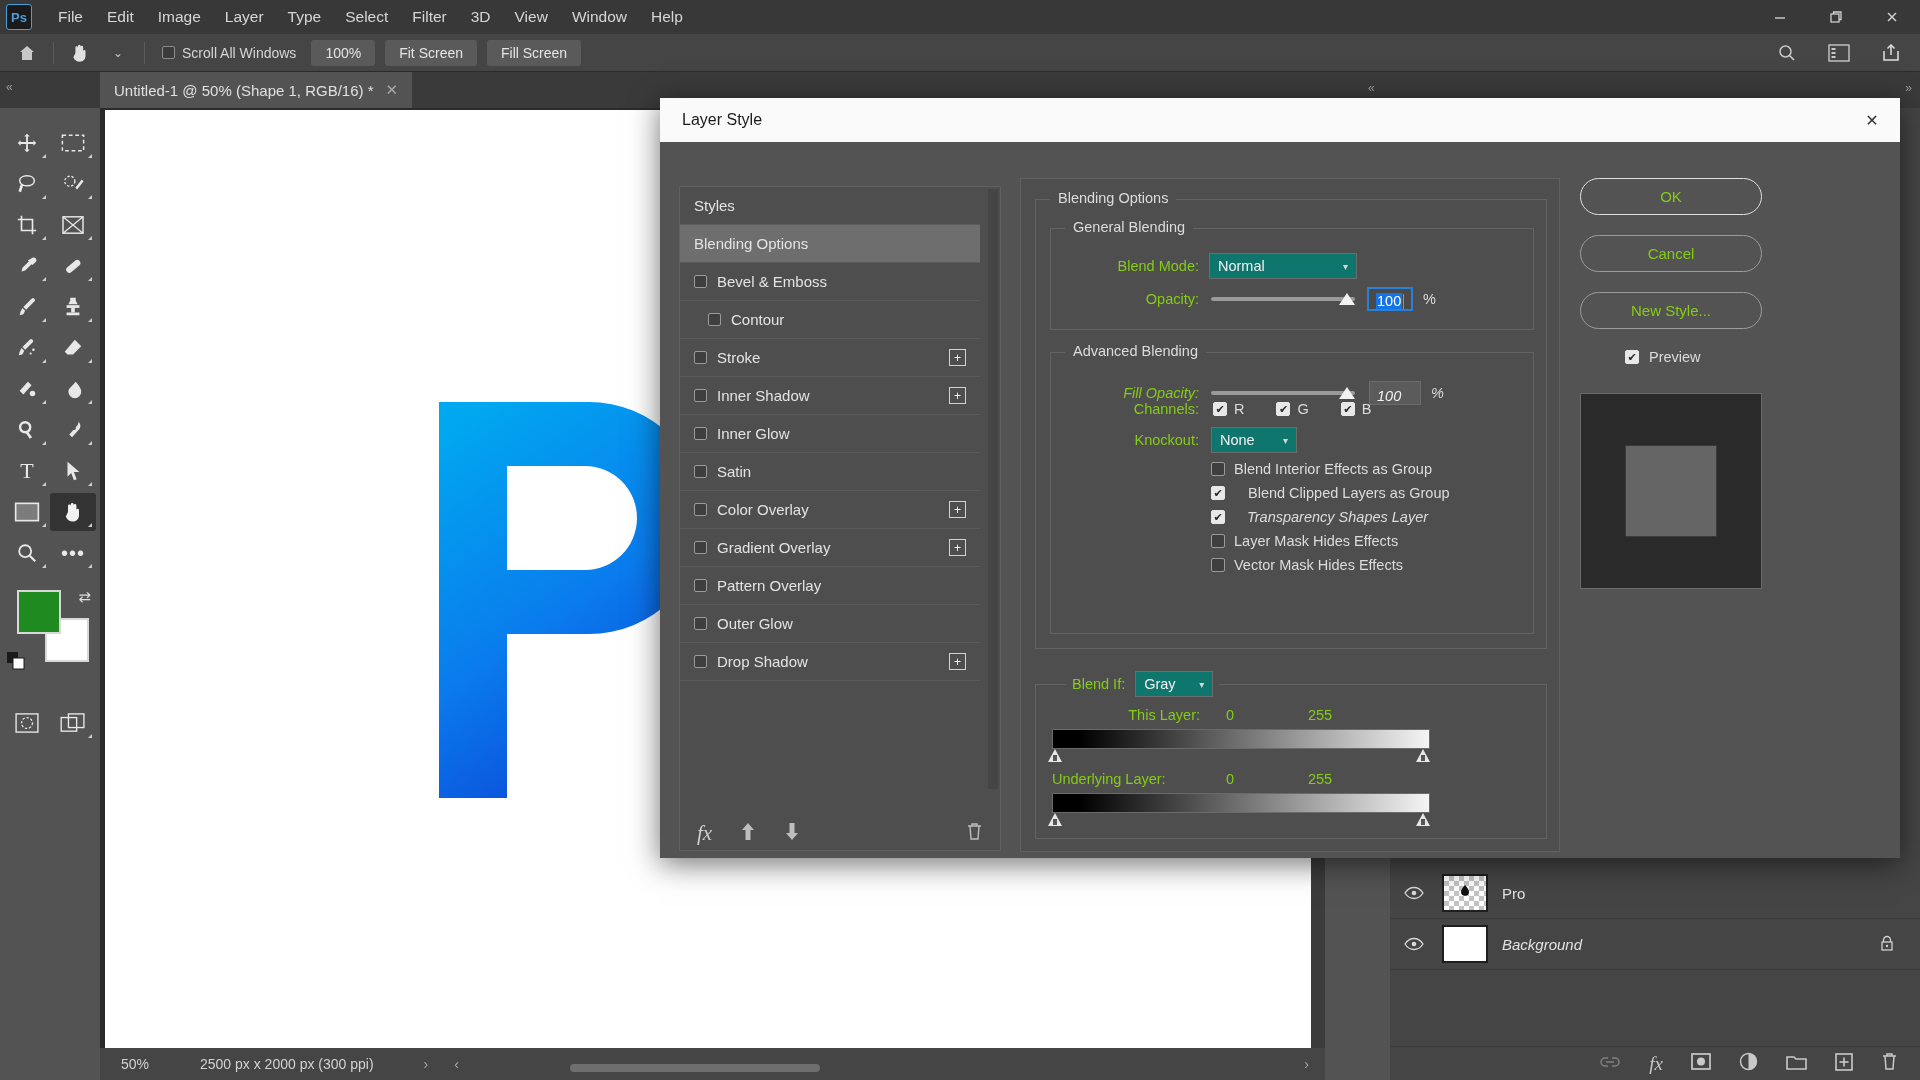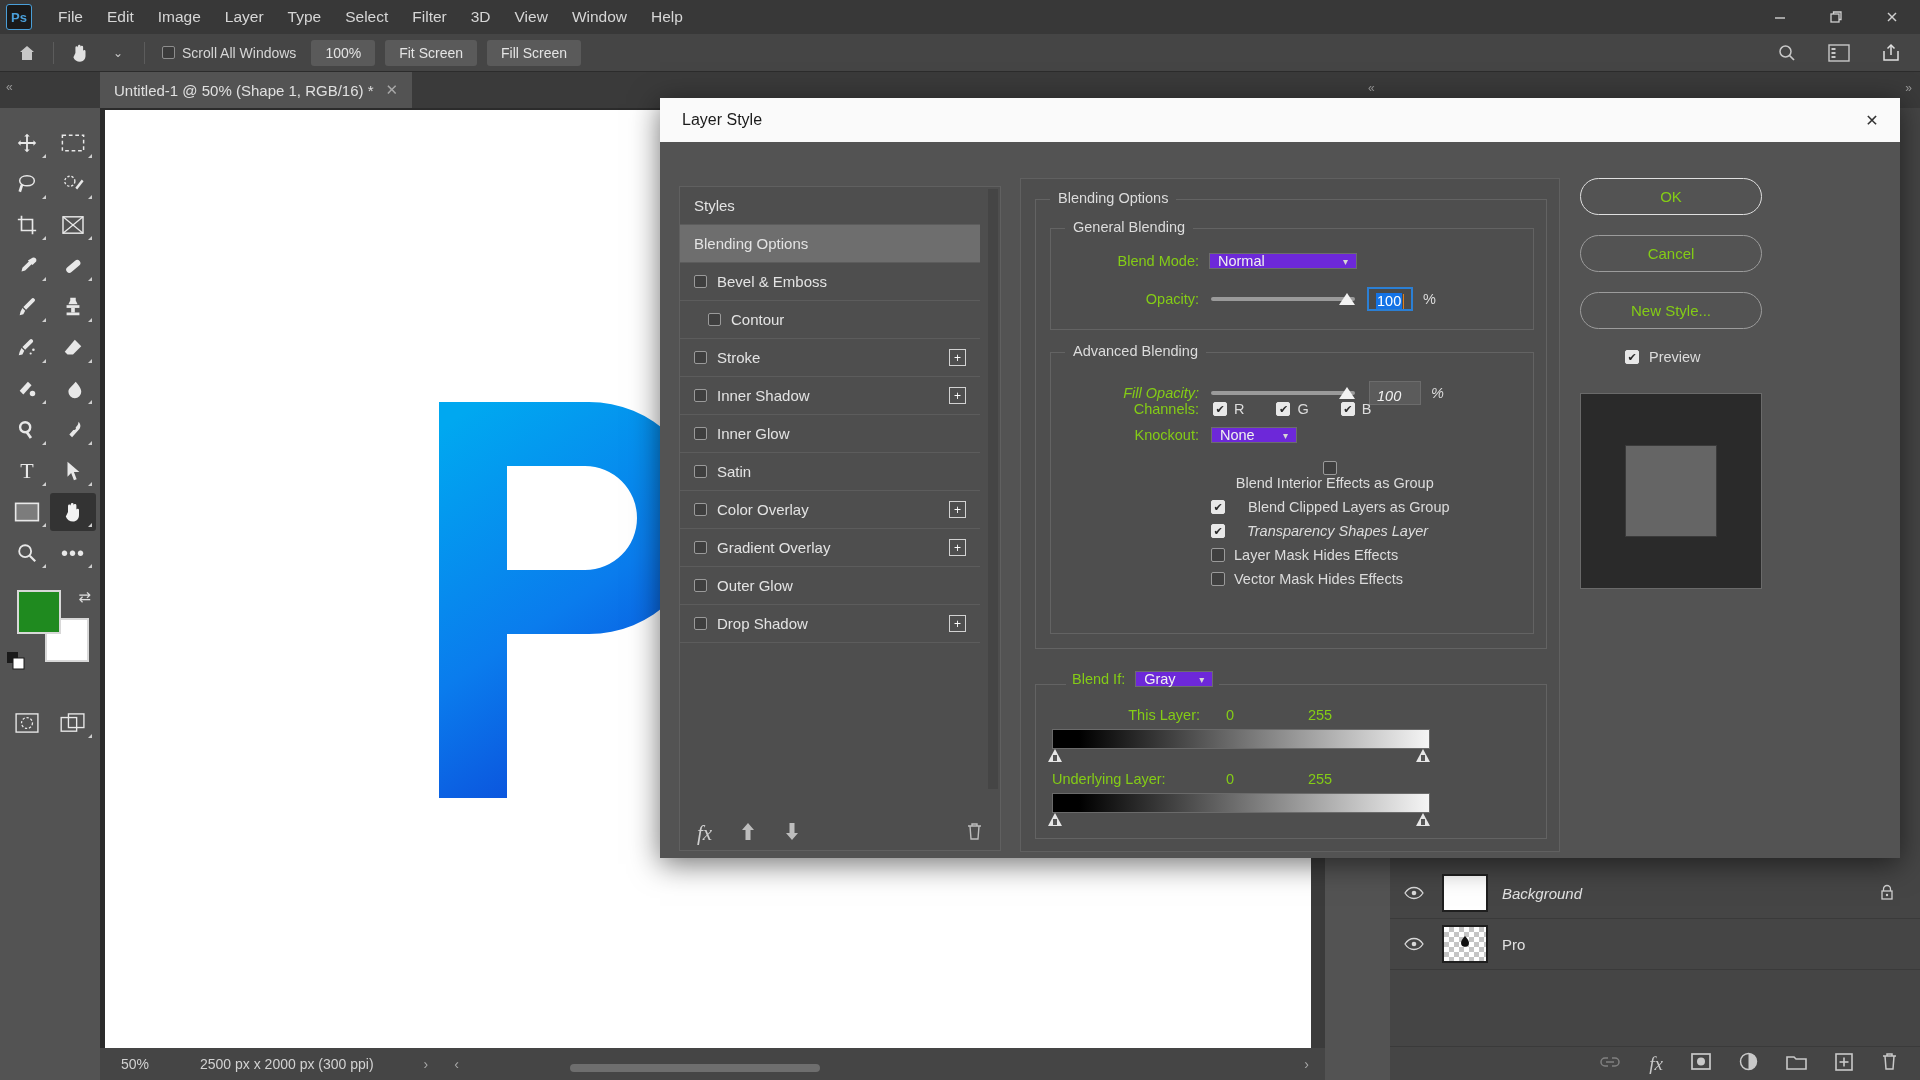--- a/index.html
+++ b/index.html
@@ -128,22 +128,22 @@
   .sf-trash{ margin-left:auto; }
 
   
   .opts{ position:absolute; left:360px; top:36px; width:540px; height:674px;
     background:#4e4e4e; border:1px solid #606060; }
   .grp{ position:absolute; border:1px solid #636363; }
   .grp-lbl{ position:absolute; top:-10px; left:14px; background:#4e4e4e;
     padding:0 8px; color:#dcdcdc; font-size:14.5px; }
   .row{ display:flex; align-items:center; }
   .lbl{ color:#84cc16; font-size:14.5px; text-align:right; }
-  .select{ background:#6d28d9; border:1px solid #6c6c6c; color:#f0f0f0;
-    font-size:14.5px; height:16px; display:flex; align-items:center;
+  .select{ background:#0f766e; border:1px solid #6c6c6c; color:#f0f0f0;
+    font-size:14.5px; height:26px; display:flex; align-items:center;
     padding:0 8px; position:relative; }
   .select .cv{ position:absolute; right:8px; color:#d6d6d6; font-size:10px; }
   .numfield{ background:#5b5b5b; border:1px solid #6c6c6c; color:#f0f0f0;
     font-size:14.5px; height:24px; display:flex; align-items:flex-end;
     padding:0 7px; }
   .numfield.focus{ border:2px solid #2b7fd4; background:#4a4a4a; }
   .numfield .sel{ background:#1473e6; color:#fff; padding:0 1px; }
   .caret{ width:1px; height:15px; background:#e08020; margin-left:1px; }
   .slider{ position:relative; height:4px; background:#9a9a9a; border-radius:2px; }
   .sl-thumb{ position:absolute; top:-4px; width:0;height:0;
@@ -478,46 +478,46 @@
   <div class="rpanel">
     <div style="height:760px;"></div>
 
     <div class="lyr-row">
       <span class="eye">
         <svg width="20" height="14" viewBox="0 0 20 14">
             <path d="M1 7s3.5-5.5 9-5.5S19 7 19 7s-3.5 5.5-9 5.5S1 7 1 7z" fill="none" stroke="#d8d8d8" stroke-width="1.3"></path>
             <circle cx="10" cy="7" r="2.3" fill="#d8d8d8"></circle>
           </svg>
       </span>
+      <span class="thumb checker">
+        <svg width="42" height="34" viewBox="0 0 42 34">
+            <path d="M21 9c2.5 3 4 5 4 6.8a4 4 0 11-8 0c0-1.8 1.5-3.8 4-6.8z" fill="#111"></path>
+          </svg>
+      </span>
+      <span class="lyr-name">Pro</span>
+    </div>
+
+    <div class="lyr-row">
+      <span class="eye">
+        <svg width="20" height="14" viewBox="0 0 20 14">
+            <path d="M1 7s3.5-5.5 9-5.5S19 7 19 7s-3.5 5.5-9 5.5S1 7 1 7z" fill="none" stroke="#d8d8d8" stroke-width="1.3"></path>
+            <circle cx="10" cy="7" r="2.3" fill="#d8d8d8"></circle>
+          </svg>
+      </span>
       <span class="thumb" style="background:#fff;"></span>
       <span class="lyr-name" style="font-style:italic;">Background</span>
       <span class="lyr-lock">
         <svg width="14" height="16" viewBox="0 0 14 16">
             <path d="M3.5 7V5a3.5 3.5 0 017 0v2" fill="none" stroke="#d0d0d0" stroke-width="1.3"></path>
             <rect x="2" y="7" width="10" height="8" fill="none" stroke="#d0d0d0" stroke-width="1.3"></rect>
             <circle cx="7" cy="11" r="1.2" fill="#d0d0d0"></circle>
           </svg>
       </span>
     </div>
 
-    <div class="lyr-row">
-      <span class="eye">
-        <svg width="20" height="14" viewBox="0 0 20 14">
-            <path d="M1 7s3.5-5.5 9-5.5S19 7 19 7s-3.5 5.5-9 5.5S1 7 1 7z" fill="none" stroke="#d8d8d8" stroke-width="1.3"></path>
-            <circle cx="10" cy="7" r="2.3" fill="#d8d8d8"></circle>
-          </svg>
-      </span>
-      <span class="thumb checker">
-        <svg width="42" height="34" viewBox="0 0 42 34">
-            <path d="M21 9c2.5 3 4 5 4 6.8a4 4 0 11-8 0c0-1.8 1.5-3.8 4-6.8z" fill="#111"></path>
-          </svg>
-      </span>
-      <span class="lyr-name">Pro</span>
-    </div>
-
     <div class="lyr-toolbar">
       <span style="opacity:.45;">
         <svg width="22" height="14" viewBox="0 0 22 14">
             <path d="M9 3H6a4 4 0 000 8h3M13 3h3a4 4 0 010 8h-3M7 7h8" fill="none" stroke="#c9c9c9" stroke-width="1.5"></path>
           </svg>
       </span>
       <span style="font-family:'Liberation Serif',serif;font-style:italic;font-size:19px;">fx</span>
       <span>
         <svg width="20" height="17" viewBox="0 0 20 17">
             <rect x="1" y="1" width="18" height="15" fill="none" stroke="#c9c9c9" stroke-width="1.7"></rect>
@@ -595,20 +595,24 @@
         </div>
         <div class="s-row">
           <span class="s-chk"></span>
           <span>Color Overlay</span>
           <span class="s-plus">+</span>
         </div>
         <div class="s-row">
           <span class="s-chk"></span>
           <span>Gradient Overlay</span>
           <span class="s-plus">+</span>
+        </div>
+        <div class="s-row">
+          <span class="s-chk"></span>
+          <span>Pattern Overlay</span>
         </div>
         <div class="s-row">
           <span class="s-chk"></span>
           <span>Outer Glow</span>
         </div>
         <div class="s-row">
           <span class="s-chk"></span>
           <span>Drop Shadow</span>
           <span class="s-plus">+</span>
         </div>
@@ -694,21 +698,21 @@
 
           <div class="row" style="position:absolute; left:0; top:74px; width:484px;">
             <span class="lbl" style="width:148px;">Knockout:</span>
             <div class="select" style="width:86px; margin-left:12px;">
               <span>None</span>
               <span class="cv">▾</span>
             </div>
           </div>
 
           <div style="position:absolute; left:160px; top:108px;">
-            <div class="row" style="margin-bottom:8px;flex-direction:column;">
+            <div class="row" style="margin-bottom:8px;">
               <span class="cb"></span>
               <span class="cbl" style="margin-left:9px;">Blend Interior Effects as Group</span>
             </div>
             <div class="row" style="margin-bottom:8px;">
               <span class="cb on"></span>
               <span class="cbl" style="margin-left:23px;">Blend Clipped Layers as Group</span>
             </div>
             <div class="row" style="margin-bottom:8px;">
               <span class="cb on"></span>
               <span class="cbl" style="margin-left:22px;font-style:italic;">Transparency Shapes Layer</span>

